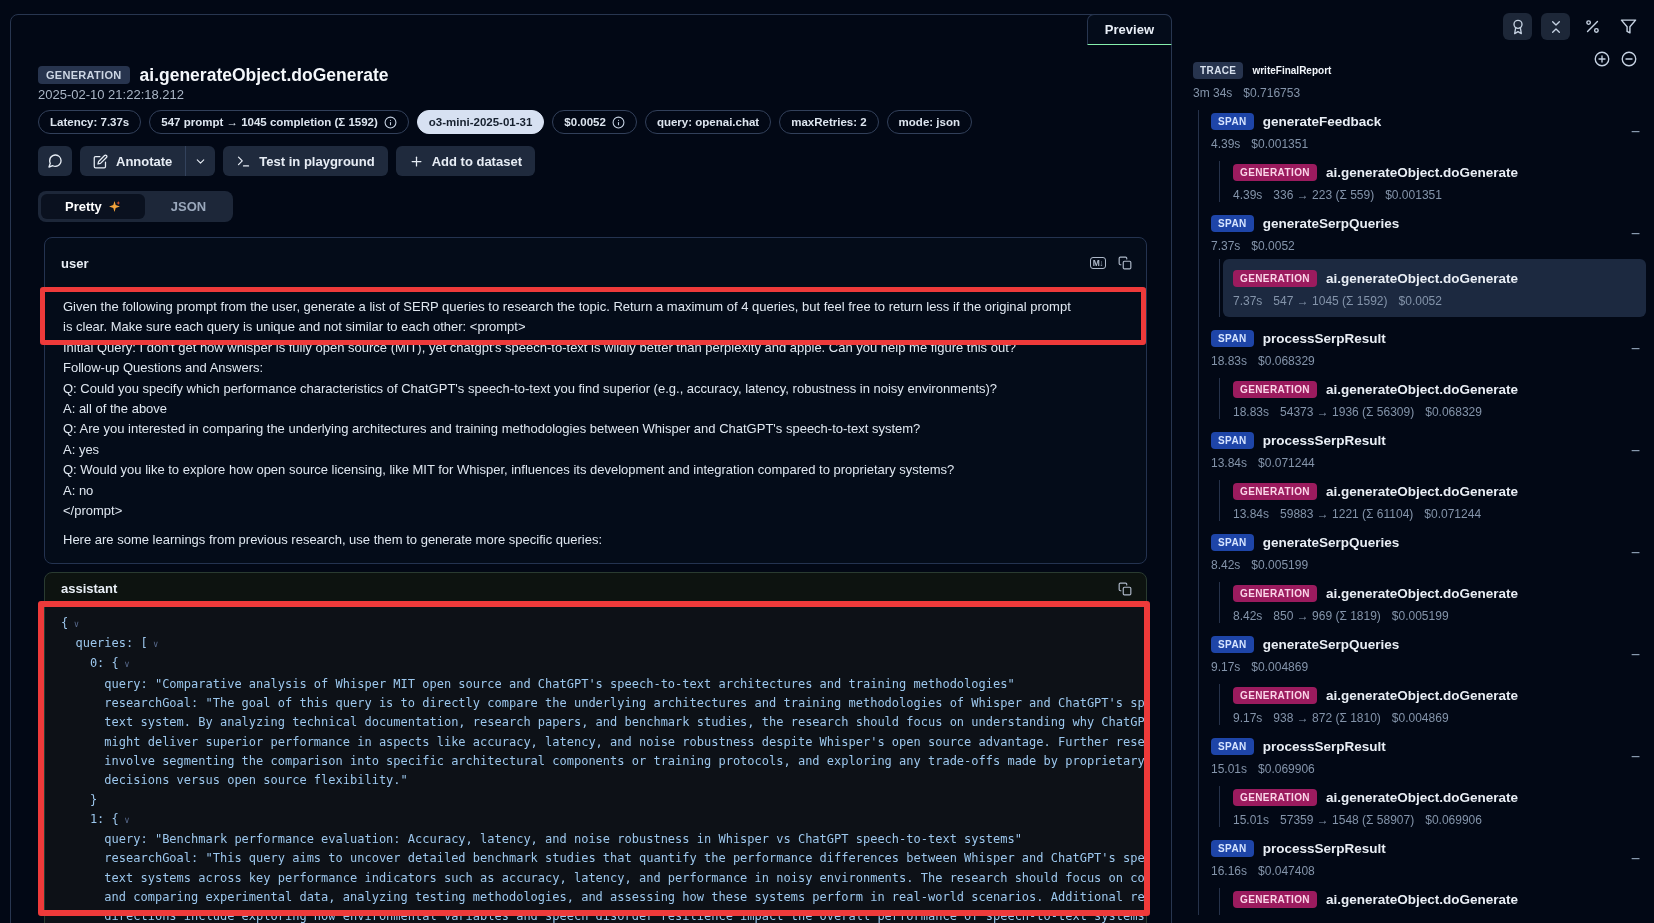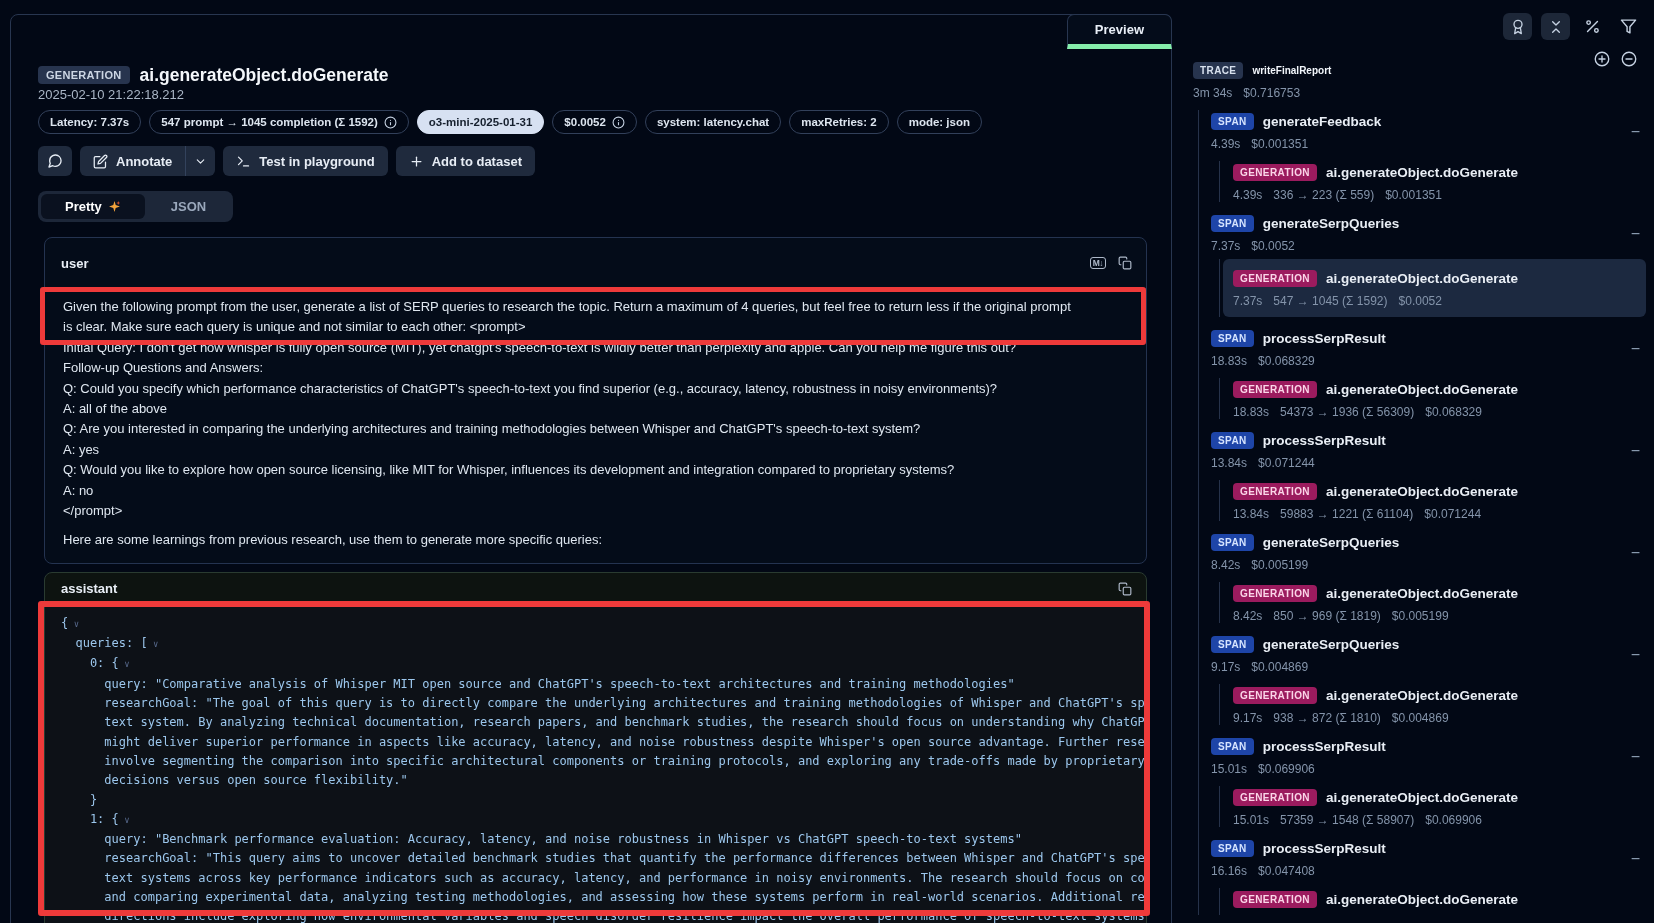--- a/index.html
+++ b/index.html
@@ -16,23 +16,23 @@
     font-family:"Liberation Sans", sans-serif;
   }
   svg{display:block;}
   
   .left-panel{
     position:absolute;left:10px;top:14px;width:1162px;height:930px;
     border:1px solid var(--panel-border);border-radius:8px 8px 0 0;
     padding:48px 24px 0 17px;box-sizing:border-box;background:var(--bg);
   }
   .preview-tab{
-    position:absolute;top:-1px;right:-1px;height:29px;padding:0 27px;
+    position:absolute;top:-1px;right:-1px;height:29px;padding:0 17px;
     display:flex;align-items:center;
-    border:1px solid var(--panel-border);border-bottom:5px solid #86efac;
+    border:1px solid var(--panel-border);border-bottom:1px solid #86efac;
     border-radius:7px 7px 0 0;background:#040c1a;
     font-size:13px;font-weight:700;color:#e9eff7;
   }
   .title-row{display:flex;align-items:center;gap:10px;height:24px;margin-left:10px;}
   .type-chip{
     background:var(--slate-badge);color:#ccd6e4;font-size:11px;font-weight:700;
     letter-spacing:.3px;padding:3px 8px;border-radius:4px;
   }
   .obs-title{font-size:17.5px;font-weight:700;color:#f4f7fb;}
   .timestamp{margin:0 0 0 10px;font-size:13px;color:#aab6c6;}
@@ -136,21 +136,21 @@
           </svg>
         </span></span>
       <span class="pill pill-model">o3-mini-2025-01-31</span>
       <span class="pill">$0.0052<span class="info-ic">
           <svg width="13" height="13" viewBox="0 0 24 24" fill="none" stroke="currentColor" stroke-width="2" stroke-linecap="round">
             <circle cx="12" cy="12" r="10"></circle>
             <line x1="12" y1="16" x2="12" y2="12"></line>
             <line x1="12" y1="8" x2="12.01" y2="8"></line>
           </svg>
         </span></span>
-      <span class="pill">system: latency.chat</span>
+      <span class="pill">query: openai.chat</span>
       <span class="pill">maxRetries: 2</span>
       <span class="pill">mode: json</span>
     </div>
 
   <div class="actions">
     <button class="btn btn-icon-only">
       <span>
         <svg width="16" height="16" viewBox="0 0 24 24" fill="none" stroke="currentColor" stroke-width="2" stroke-linecap="round" stroke-linejoin="round">
             <path d="M21 11.5a8.38 8.38 0 0 1-.9 3.8 8.5 8.5 0 0 1-7.6 4.7 8.38 8.38 0 0 1-3.8-.9L3 21l1.9-5.7a8.38 8.38 0 0 1-.9-3.8 8.5 8.5 0 0 1 4.7-7.6 8.38 8.38 0 0 1 3.8-.9h.5a8.48 8.48 0 0 1 8 8v.5z"></path>
           </svg>

